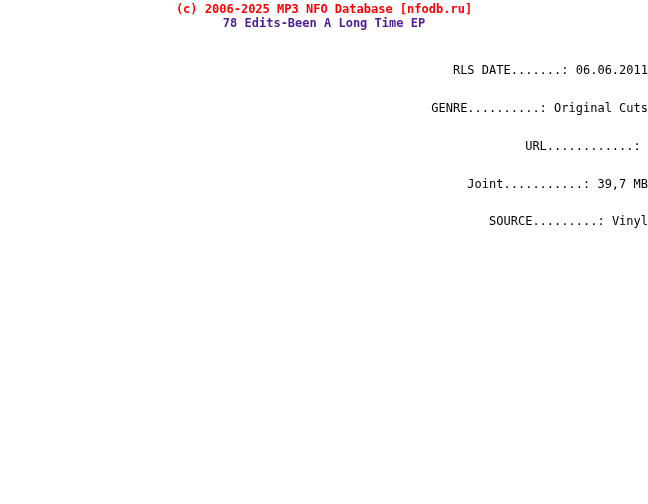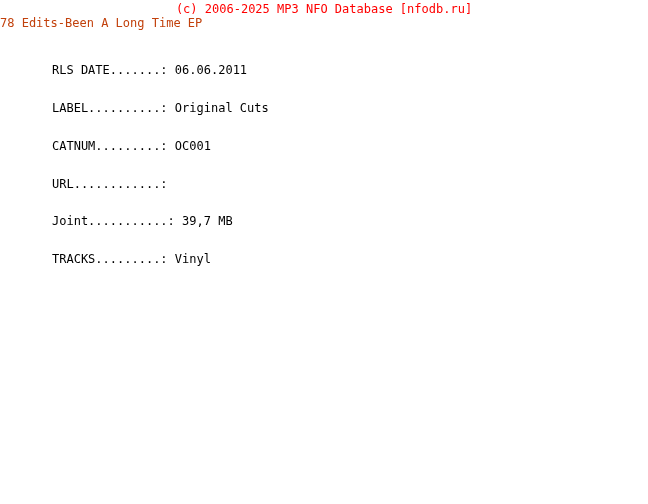--- a/index.html
+++ b/index.html
@@ -17,38 +17,39 @@
     overflow: hidden;
   }
   .page {
     position: relative;
     width: 648px;
     height: 504px;
   }
   .header {
     text-align: center;
     color: #ff0000;
-    font-weight: normal;
+    font-weight: bold;
     font-size: 12px;
     line-height: 14px;
     padding-top: 2px;
     white-space: pre;
   }
   .subheader {
-    text-align: left;
-    color: #c2410c;
-    font-weight: normal;
+    text-align: center;
+    color: #4c1d95;
+    font-weight: bold;
     font-size: 12px;
     line-height: 14px;
     white-space: pre;
   }
   .body-block {
     padding-left: 52px;
     padding-top: 9px;
     white-space: pre;
+    text-align: right;
   }
   .line {
     white-space: pre;
     height: 12.6px;
     font-size: 12px;
     letter-spacing: 0px;
   }
   .blank {
     height: 12.6px;
   }
@@ -56,23 +57,22 @@
 </head>
 <body>
 
 <div class="page">
 
   <div class="header">(c) 2006-2025 MP3 NFO Database [nfodb.ru]</div>
   <div class="subheader">78 Edits-Been A Long Time EP</div>
 
   <div class="body-block">
     <div class="line"><span>RLS DATE.......:</span> <span>06.06.2011</span></div>
-    <div class="line"><span>LABEL..........:</span> <span>Original Cuts</span></div>
-    <div class="line"><span>CATNUM.........:</span> <span>OC001</span></div>
+    <div class="line"><span>GENRE..........:</span> <span>Original Cuts</span></div>
     <div class="line"><span>URL............:</span> <span></span></div>
     <div class="line"><span>Joint...........:</span> <span>39,7 MB</span></div>
-    <div class="line"><span>TRACKS.........:</span> <span>Vinyl</span></div>
+    <div class="line"><span>SOURCE.........:</span> <span>Vinyl</span></div>
   </div>
 
   <div class="blank"></div>
   <div class="blank"></div>
 
 </div>
 
 </body></html>

